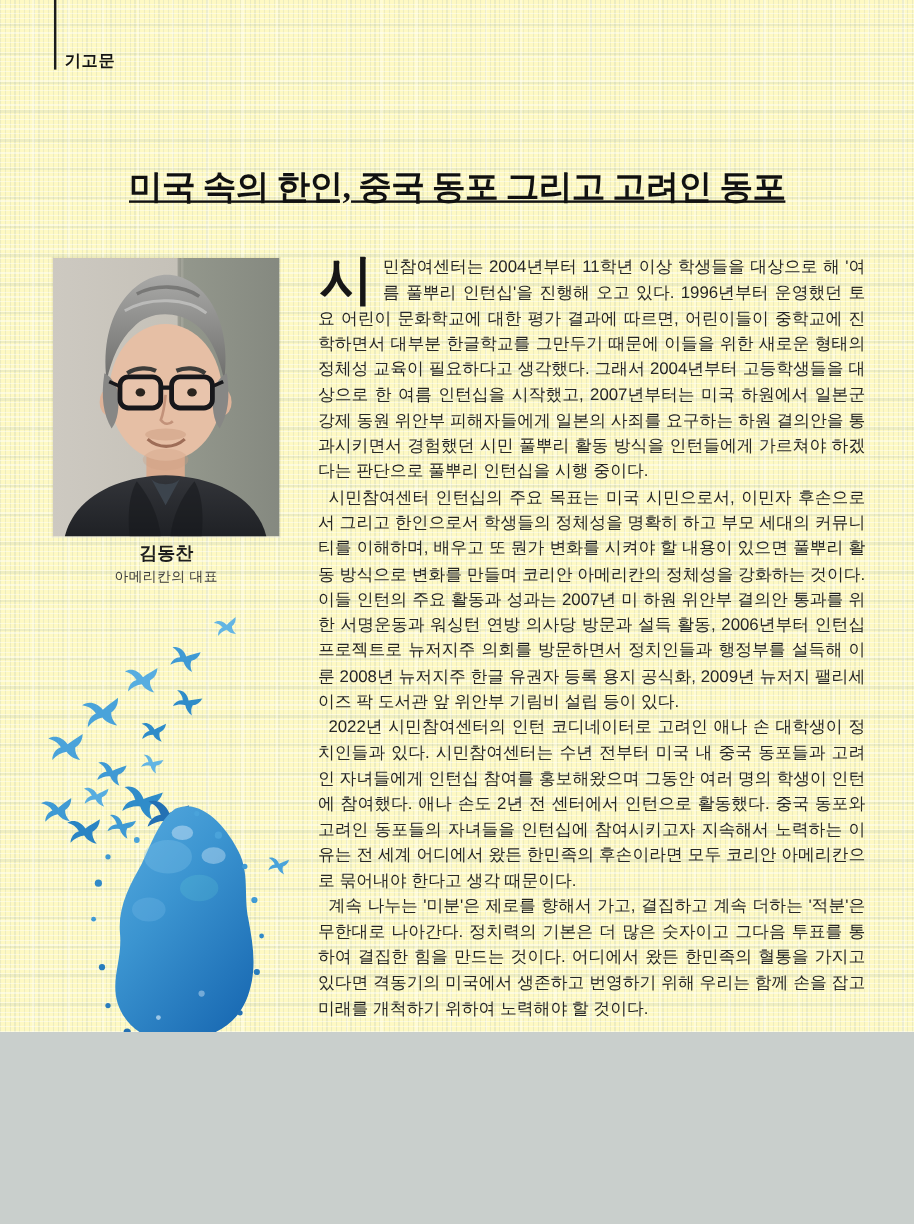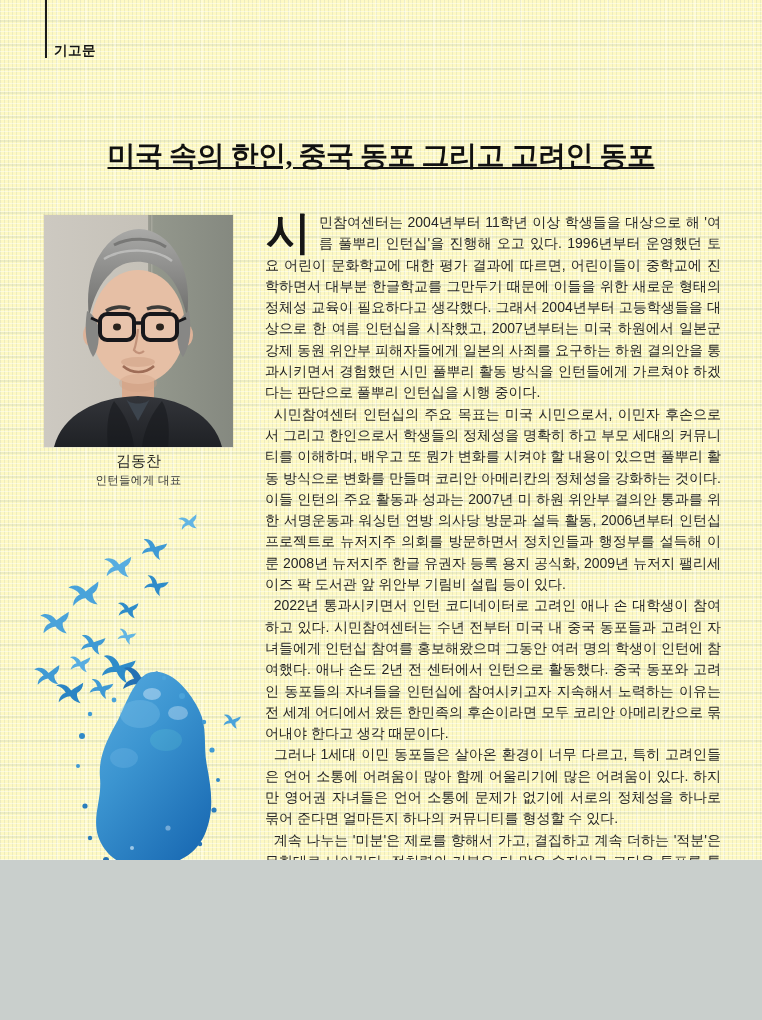--- a/index.html
+++ b/index.html
@@ -22,21 +22,21 @@
     color:#141414;letter-spacing:.5px;
   }
   .article-title{
     position:absolute;left:0;top:118px;width:762px;text-align:center;
     font-family:"Liberation Serif","DejaVu Serif",serif;
     font-size:28px;font-weight:700;color:#111;letter-spacing:-.5px;text-decoration:underline;
   }
   .photo-wrap{position:absolute;left:44px;top:215px;width:189px;height:232px;box-shadow:0 0 0 1px rgba(0,0,0,.06);}
   .caption-name{
     position:absolute;left:44px;top:452px;width:189px;text-align:center;
-    font-size:15px;font-weight:400;color:#1e1e1e;
+    font-size:15px;font-weight:700;color:#1e1e1e;
   }
   .caption-role{
     position:absolute;left:44px;top:473px;width:189px;text-align:center;
     font-size:11.5px;color:#3a3a3a;letter-spacing:.3px;
   }
   .illustration{position:absolute;left:28px;top:508px;width:232px;height:440px;}
   .article-body{
     position:absolute;left:265px;top:212px;width:456px;
     font-size:14px;line-height:21.3px;text-align:justify;color:#262626;
   }
@@ -114,21 +114,21 @@
       <ellipse cx="94" cy="168" rx="19" ry="9" fill="#cfa084" opacity=".35"></ellipse>
 
       <path d="M10 232 C18 200 52 182 94 181 C136 182 170 200 178 232 Z" fill="url(#coatg)"></path>
       <path d="M82 184 L94 206 L106 184 C102 190 86 190 82 184 Z" fill="#3c444d"></path>
       <path d="M70 186 C80 198 88 214 90 232 L64 232 C62 212 64 196 70 186 Z" fill="#16181c" opacity=".55"></path>
       <path d="M118 186 C108 198 100 214 98 232 L124 232 C126 212 124 196 118 186 Z" fill="#16181c" opacity=".55"></path>
     </svg>
   </div>
 
   <div class="caption-name">김동찬</div>
-  <div class="caption-role">인턴들에게 대표</div>
+  <div class="caption-role">아메리칸의 대표</div>
 
   <div class="illustration">
     <svg width="232" height="440" viewBox="0 0 232 440">
       <defs>
         <path id="bd" d="M18 10 C14 2 6 -1 0 2 C5 4 9 7 11 12 C6 13 2 17 1 23 C6 19 11 17 16 17 C18 21 22 25 28 27 C25 22 24 18 25 14 C30 12 33 8 34 2 C28 5 23 7 18 10 Z"></path>
         <linearGradient id="blobg" x1="0" y1="0" x2="0.7" y2="1">
           <stop offset="0" stop-color="#58ace0"></stop>
           <stop offset="0.45" stop-color="#3b94d0"></stop>
           <stop offset="1" stop-color="#1c6db5"></stop>
         </linearGradient>
@@ -181,22 +181,21 @@
       </g>
       <ellipse cx="80" cy="400" rx="17" ry="7.5" transform="rotate(-12 80 400)" fill="#2f86c6"></ellipse>
     </svg>
   </div>
 
   <div class="article-body">
     <p class="p-first">
       <span class="dropcap">시</span><span>민참여센터는 2004년부터 11학년 이상 학생들을 대상으로 해 '여름 풀뿌리 인턴십'을 진행해 오고 있다. 1996년부터 운영했던 토요 어린이 문화학교에 대한 평가 결과에 따르면, 어린이들이 중학교에 진학하면서 대부분 한글학교를 그만두기 때문에 이들을 위한 새로운 형태의 정체성 교육이 필요하다고 생각했다. 그래서 2004년부터 고등학생들을 대상으로 한 여름 인턴십을 시작했고, 2007년부터는 미국 하원에서 일본군 강제 동원 위안부 피해자들에게 일본의 사죄를 요구하는 하원 결의안을 통과시키면서 경험했던 시민 풀뿌리 활동 방식을 인턴들에게 가르쳐야 하겠다는 판단으로 풀뿌리 인턴십을 시행 중이다.</span>
     </p>
     <p><span>시민참여센터 인턴십의 주요 목표는 미국 시민으로서, 이민자 후손으로서 그리고 한인으로서 학생들의 정체성을 명확히 하고 부모 세대의 커뮤니티를 이해하며, 배우고 또 뭔가 변화를 시켜야 할 내용이 있으면 풀뿌리 활동 방식으로 변화를 만들며 코리안 아메리칸의 정체성을 강화하는 것이다. 이들 인턴의 주요 활동과 성과는 2007년 미 하원 위안부 결의안 통과를 위한 서명운동과 워싱턴 연방 의사당 방문과 설득 활동, 2006년부터 인턴십 프로젝트로 뉴저지주 의회를 방문하면서 정치인들과 행정부를 설득해 이룬 2008년 뉴저지주 한글 유권자 등록 용지 공식화, 2009년 뉴저지 팰리세이즈 팍 도서관 앞 위안부 기림비 설립 등이 있다.</span></p>
-    <p><span>2022년 통과시키면서 인턴 코디네이터로 고려인 애나 손 대학생이 참여하고 있다. 시민참여센터는 수년 전부터 미국 내 중국 동포들과 고려인 자녀들에게 인턴십 참여를 홍보해왔으며 그동안 여러 명의 학생이 인턴에 참여했다. 애나 손도 2년 전 센터에서 인턴으로 활동했다. 중국 동포와 고려인 동포들의 자녀들을 인턴십에 참여시키고자 지속해서 노력하는 이유는 전 세계 어디에서 왔든 한민족의 후손이라면 모두 코리안 아메리칸으로 묶어내야 한다고 생각 때문이다.</span></p>
-    <p><span>그러나 1세대 이민 동포들은 살아온 환경이 너무 다르고, 특히 고려인들은 언어 소통에 어려움이 많아 함께 어울리기에 많은 어려움이 있다. 하지만 영어권 자녀들은 언어 소통에 문제가 없기에 서로의 정체성을 하나로 묶어 준다면 얼마든지 하나의 커뮤니티를 형성할 수 있다.</span></p>
+    <p><span>2022년 시민참여센터의 인턴 코디네이터로 고려인 애나 손 대학생이 정치인들과 있다. 시민참여센터는 수년 전부터 미국 내 중국 동포들과 고려인 자녀들에게 인턴십 참여를 홍보해왔으며 그동안 여러 명의 학생이 인턴에 참여했다. 애나 손도 2년 전 센터에서 인턴으로 활동했다. 중국 동포와 고려인 동포들의 자녀들을 인턴십에 참여시키고자 지속해서 노력하는 이유는 전 세계 어디에서 왔든 한민족의 후손이라면 모두 코리안 아메리칸으로 묶어내야 한다고 생각 때문이다.</span></p>
     <p><span>계속 나누는 '미분'은 제로를 향해서 가고, 결집하고 계속 더하는 '적분'은 무한대로 나아간다. 정치력의 기본은 더 많은 숫자이고 그다음 투표를 통하여 결집한 힘을 만드는 것이다. 어디에서 왔든 한민족의 혈통을 가지고 있다면 격동기의 미국에서 생존하고 번영하기 위해 우리는 함께 손을 잡고 미래를 개척하기 위하여 노력해야 할 것이다.</span></p>
   </div>
 
   <div class="footer-url">www.korean.net</div>
   <div class="footer-divider"></div>
   <div class="footer-page">21</div>
 
 </div>
 
 </body></html>

